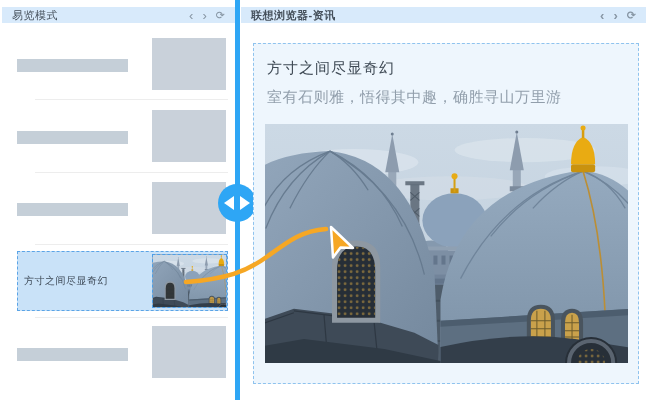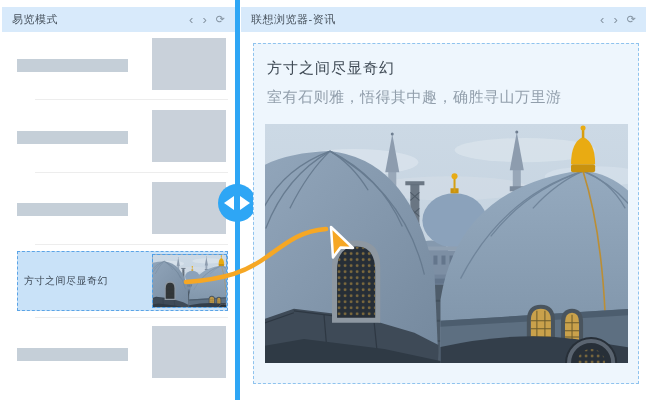--- a/index.html
+++ b/index.html
@@ -1,24 +1,24 @@
 <!DOCTYPE html>
 <html><head>
 <meta charset="utf-8">
 <style>
   * { margin:0; padding:0; box-sizing:border-box; }
   html,body { width:650px; height:400px; overflow:hidden; }
   body { font-family:"Liberation Sans","DejaVu Sans",sans-serif; background:#fff; position:relative; }
   .screen { position:absolute; inset:0; background:#fff; }
 
   
-  .pane-header { position:absolute; top:7px; height:25px; background:#d8eafb;
+  .pane-header { position:absolute; top:7px; height:16px; background:#d8eafb;
                  display:flex; align-items:center; padding:0 10px; }
   .pane-header.left  { left:2px;  width:233px; }
-  .pane-header.right { left:241px; width:405px; }
+  .pane-header.right { left:241px; width:405px;font-weight:bold; }
   .pane-title { font-size:11px; color:#45505b; letter-spacing:.5px; }
   .nav-icons { margin-left:auto; display:flex; align-items:center; gap:9px; }
   .nav-btn { font-size:13px; line-height:1; color:#8796a4; cursor:pointer; user-select:none; }
   .nav-btn.refresh { font-size:11px; }
 
   
   .list-item-ph { position:absolute; left:0; width:232px; }
   .text-bar { position:absolute; left:17px; width:111px; height:13px; background:#c5cfd8; }
   .thumb-ph { position:absolute; left:152px; width:74px; height:52px; background:#c9d1da; }
   .divider { position:absolute; left:35px; width:193px; height:1px; background:#ededed; }

